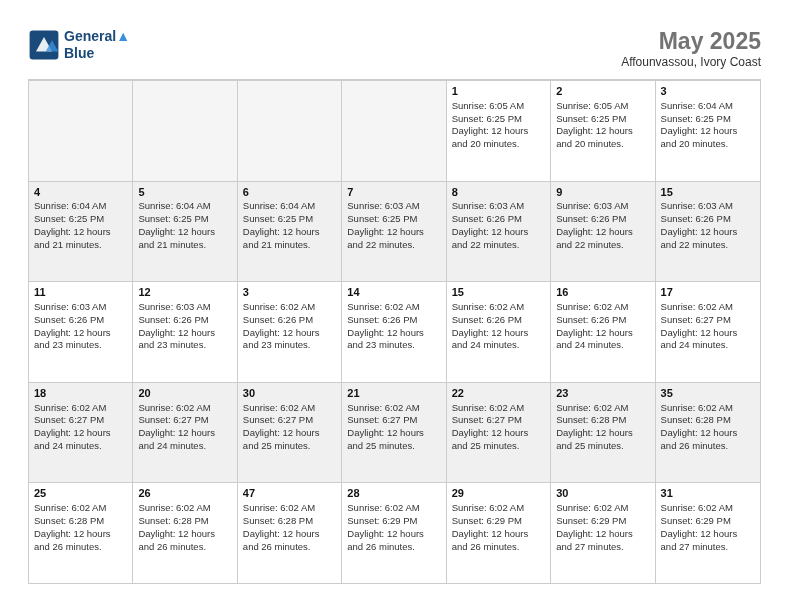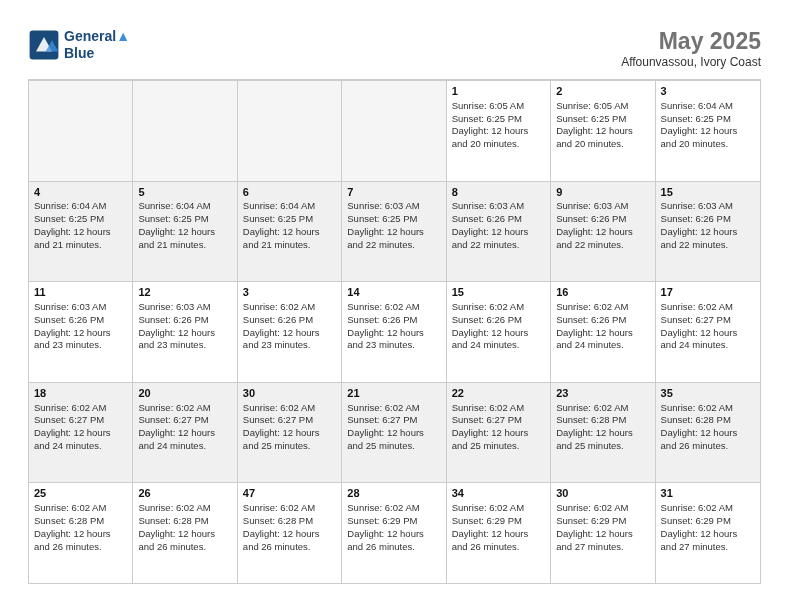--- a/index.html
+++ b/index.html
@@ -162,19 +162,19 @@
           <div class="cal-cell shaded"><span class="day-num">21</span><span>Sunrise: 6:02 AM</span><br><span>Sunset: 6:27 PM</span><br><span>Daylight: 12 hours and 25 minutes.</span></div>
           <div class="cal-cell shaded"><span class="day-num">22</span><span>Sunrise: 6:02 AM</span><br><span>Sunset: 6:27 PM</span><br><span>Daylight: 12 hours and 25 minutes.</span></div>
           <div class="cal-cell shaded"><span class="day-num">23</span><span>Sunrise: 6:02 AM</span><br><span>Sunset: 6:28 PM</span><br><span>Daylight: 12 hours and 25 minutes.</span></div>
           <div class="cal-cell shaded"><span class="day-num">35</span><span>Sunrise: 6:02 AM</span><br><span>Sunset: 6:28 PM</span><br><span>Daylight: 12 hours and 26 minutes.</span></div>
         </div>
         <div class="cal-row">
           <div class="cal-cell"><span class="day-num">25</span><span>Sunrise: 6:02 AM</span><br><span>Sunset: 6:28 PM</span><br><span>Daylight: 12 hours and 26 minutes.</span></div>
           <div class="cal-cell"><span class="day-num">26</span><span>Sunrise: 6:02 AM</span><br><span>Sunset: 6:28 PM</span><br><span>Daylight: 12 hours and 26 minutes.</span></div>
           <div class="cal-cell"><span class="day-num">47</span><span>Sunrise: 6:02 AM</span><br><span>Sunset: 6:28 PM</span><br><span>Daylight: 12 hours and 26 minutes.</span></div>
           <div class="cal-cell"><span class="day-num">28</span><span>Sunrise: 6:02 AM</span><br><span>Sunset: 6:29 PM</span><br><span>Daylight: 12 hours and 26 minutes.</span></div>
-          <div class="cal-cell"><span class="day-num">34</span><span>Sunrise: 6:02 AM</span><br><span>Sunset: 6:29 PM</span><br><span>Daylight: 12 hours and 26 minutes.</span></div>
+          <div class="cal-cell"><span class="day-num">29</span><span>Sunrise: 6:02 AM</span><br><span>Sunset: 6:29 PM</span><br><span>Daylight: 12 hours and 26 minutes.</span></div>
           <div class="cal-cell"><span class="day-num">30</span><span>Sunrise: 6:02 AM</span><br><span>Sunset: 6:29 PM</span><br><span>Daylight: 12 hours and 27 minutes.</span></div>
           <div class="cal-cell"><span class="day-num">31</span><span>Sunrise: 6:02 AM</span><br><span>Sunset: 6:29 PM</span><br><span>Daylight: 12 hours and 27 minutes.</span></div>
         </div>
       </div>
   </div>
 </div>
 
 </body></html>

